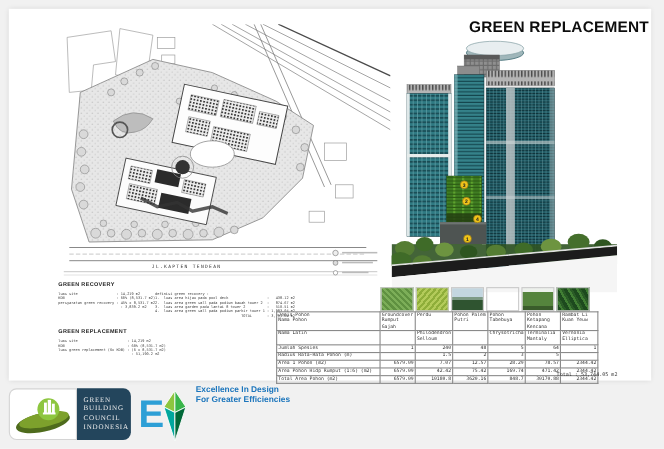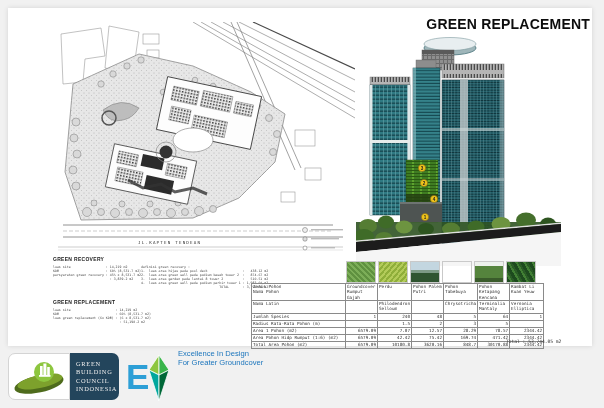--- a/index.html
+++ b/index.html
@@ -38,21 +38,21 @@
   .gbci-white{position:absolute;left:8px;top:353px;width:62px;height:47px;background:#fff;
         border:1px solid #d4d4d4;border-radius:7px 0 0 7px;box-sizing:border-box;overflow:hidden;}
   .gbci-navy{position:absolute;left:70px;top:353px;width:49px;height:47px;background:#23455c;
         border-radius:0 7px 7px 0;box-sizing:border-box;padding:7px 0 0 6px;}
   .gbci-navy div{font-family:"Liberation Serif",serif;font-size:6.4px;line-height:8.4px;
         letter-spacing:.7px;color:#ececec;}
   .edge-mark{position:absolute;left:126px;top:355px;display:flex;align-items:flex-start;}
   .edge-letter{font-family:"Liberation Sans",sans-serif;font-weight:bold;font-size:35px;
         line-height:44px;color:#2d9fd6;letter-spacing:-1px;}
   .edge-diamond{margin:0 -2px 0 -1px;}
-  .edge-tagline{position:absolute;left:178px;top:350px;font-size:7.6px;font-weight:normal;
+  .edge-tagline{position:absolute;left:178px;top:350px;font-size:7.6px;font-weight:bold;
         line-height:8.8px;color:#1b75bc;}
 </style>
 </head>
 <body>
 
 <div class="slide">
 
   <div class="title">GREEN REPLACEMENT</div>
 
   <svg class="plan-svg" width="312" height="232" viewBox="0 0 312 232">
@@ -400,14 +400,14 @@
   <span class="edge-letter">E</span>
   <svg class="edge-diamond" width="24" height="46" viewBox="0 0 24 46">
     <polygon points="12,0 2,15 12,20" fill="#8dc63f" stroke="#fff" stroke-width="0.8"></polygon>
     <polygon points="12,0 22,15 12,20" fill="#39b54a" stroke="#fff" stroke-width="0.8"></polygon>
     <polygon points="2,15 12,20 12,46" fill="#00a79d" stroke="#fff" stroke-width="0.8"></polygon>
     <polygon points="22,15 12,20 12,46" fill="#006838" stroke="#fff" stroke-width="0.8"></polygon>
   </svg>
 </div>
 <div class="edge-tagline">
   <div>Excellence In Design</div>
-  <div>For Greater Groundcover</div>
+  <div>For Greater Efficiencies</div>
 </div>
 
 </body></html>

